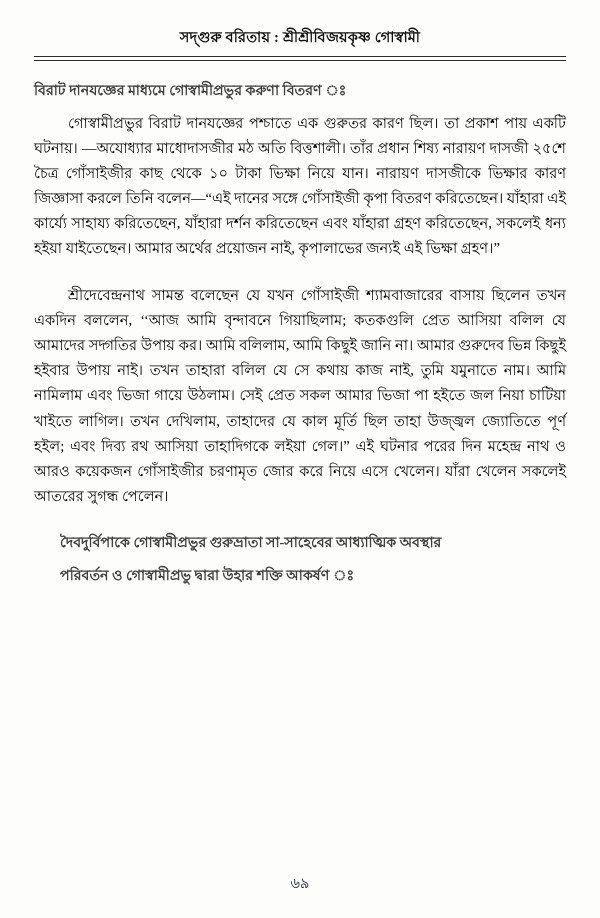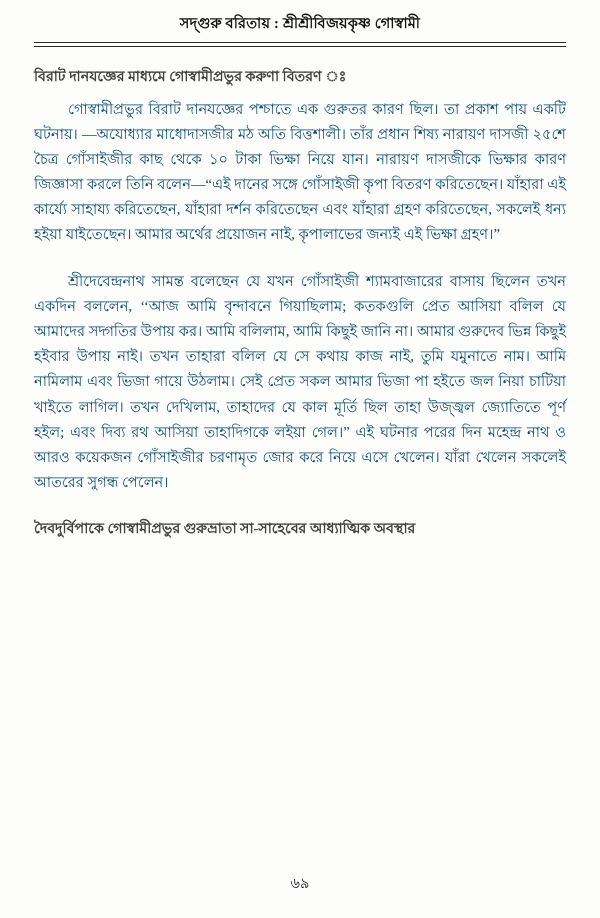--- a/index.html
+++ b/index.html
@@ -12,21 +12,21 @@
     height: 918px;
     font-family: "Liberation Serif", "DejaVu Serif", serif;
     color: #1a1a1a;
     overflow: hidden;
   }
   .page {
     position: relative;
     width: 600px;
     height: 918px;
     box-sizing: border-box;
-    padding: 8px 34px 10px 34px;
+    padding: 22px 34px 10px 34px;
     background: #fdfdfb;
   }
   .running-head {
     text-align: center;
     font-size: 14.5px;
     font-weight: bold;
     letter-spacing: 0.2px;
     color: #111;
     margin: 4px 0 6px 0;
   }
@@ -52,30 +52,31 @@
   .section-title.two-line {
     line-height: 1.6;
   }
   p.body-text {
     margin: 0 0 6px 0;
     font-size: 14.6px;
     line-height: 1.72;
     text-align: justify;
     text-justify: inter-word;
     text-indent: 34px;
-    color: #0c4a6e;
+    color: #000000;
   }
   p.body-text.last-block {
     margin-bottom: 0;
   }
   .block {
     margin-bottom: 16px;
   }
   .block.tight {
     margin-bottom: 12px;
+    margin-left: 26px;
   }
   .spacer-sm { height: 6px; }
   .page-number {
     position: absolute;
     bottom: 22px;
     left: 0;
     right: 0;
     text-align: center;
     font-size: 14.5px;
     color: #0f172a;
@@ -100,19 +101,20 @@
     <div class="spacer-sm"></div>
 
     <div class="block">
       <p class="body-text">শ্রীদেবেন্দ্রনাথ সামন্ত বলেছেন যে যখন গোঁসাইজী শ্যামবাজারের বাসায় ছিলেন তখন একদিন বললেন, ‘‘আজ আমি বৃন্দাবনে গিয়াছিলাম; কতকগুলি প্রেত আসিয়া বলিল যে আমাদের সদ্গতির উপায় কর।  আমি বলিলাম, আমি কিছুই জানি না। আমার গুরুদেব ভিন্ন কিছুই হইবার উপায় নাই। তখন তাহারা বলিল যে সে কথায় কাজ নাই, তুমি যমুনাতে নাম। আমি নামিলাম এবং ভিজা গায়ে উঠলাম। সেই প্রেত সকল আমার ভিজা পা হইতে জল নিয়া চাটিয়া খাইতে লাগিল। তখন দেখিলাম, তাহাদের যে কাল মূর্তি ছিল তাহা উজ্জ্বল জ্যোতিতে পূর্ণ হইল; এবং দিব্য রথ আসিয়া তাহাদিগকে লইয়া গেল।” এই ঘটনার পরের দিন মহেন্দ্র নাথ ও আরও কয়েকজন গোঁসাইজীর চরণামৃত জোর করে নিয়ে এসে খেলেন। যাঁরা খেলেন সকলেই আতরের সুগন্ধ পেলেন।</p>
     </div>
 
     <div class="spacer-sm"></div>
 
     <div class="block tight">
       <div class="section-title two-line">দৈবদুর্বিপাকে গোস্বামীপ্রভুর গুরুভ্রাতা সা-সাহেবের আধ্যাত্মিক অবস্থার</div>
+      <div class="section-title two-line">পরিবর্তন ও গোস্বামীপ্রভু দ্বারা উহার শক্তি আকর্ষণ ঃ</div>
     </div>
 
   </div>
 
   <div class="page-number">৬৯</div>
 
 </div>
 
 </body></html>

